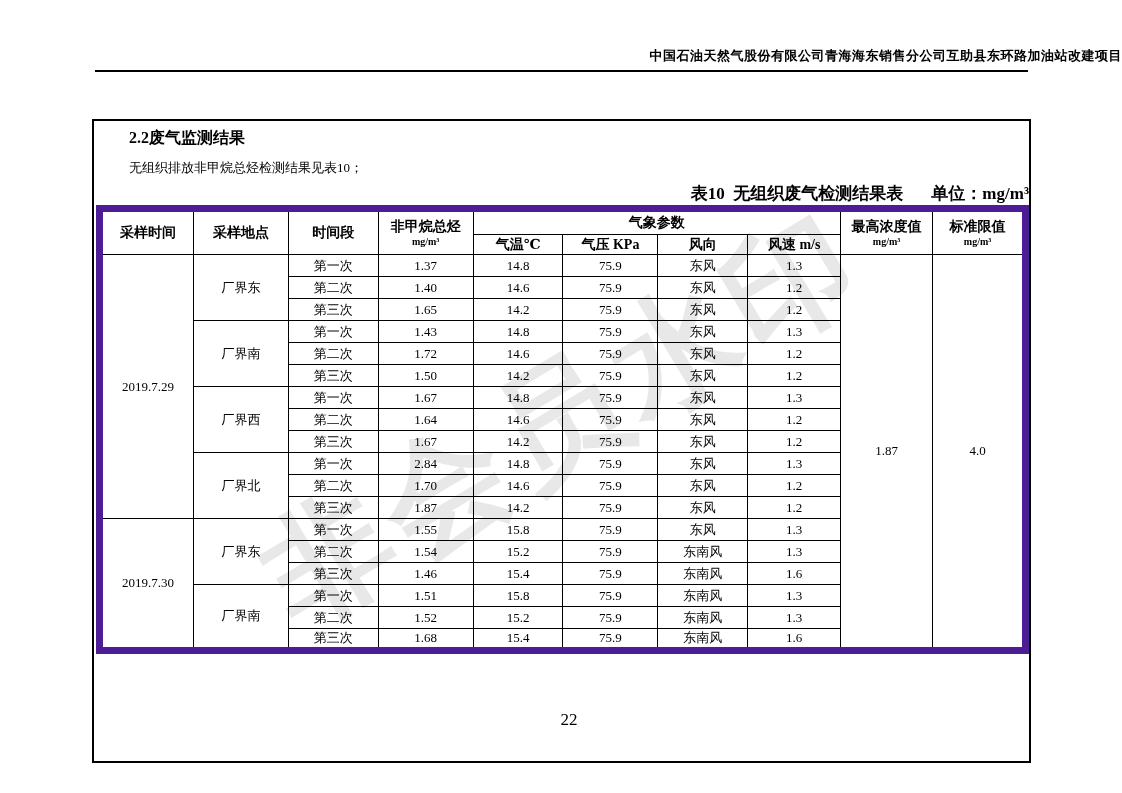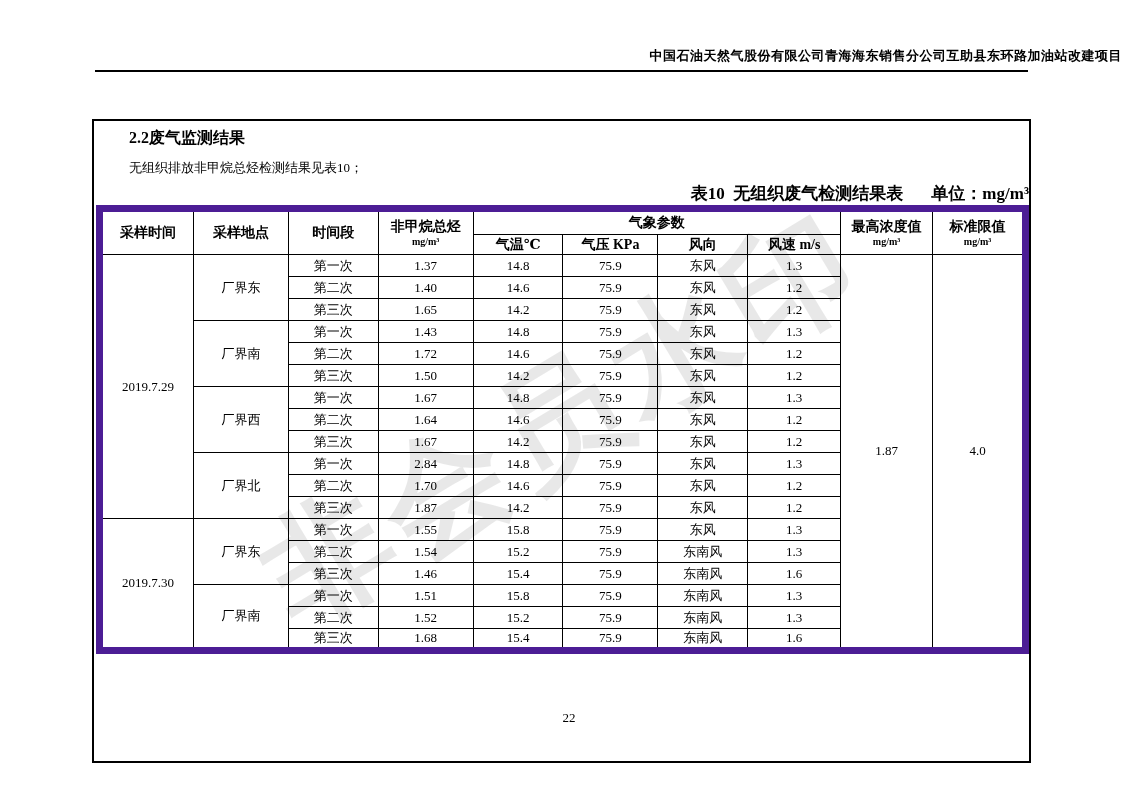--- a/index.html
+++ b/index.html
@@ -53,21 +53,21 @@
   }
   .monitor-table th { font-size:14px; font-weight:bold; }
   .monitor-table td { font-size:13px; font-weight:normal; }
   .monitor-table thead tr.h1 { height:26px; }
   .monitor-table thead tr.h2 { height:20px;margin-left:36px; }
   .monitor-table tbody tr { height:22px; }
   .th-unit { font-size:10px; font-weight:bold; line-height:1.1; }
   .th-main { line-height:1.15; }
   .page-number {
     position:absolute; top:710px; left:0; width:100%;
-    text-align:center; font-size:13px;padding-left:16px;
+    text-align:center; font-size:17px;padding-left:16px;
   }
 </style>
 </head>
 <body>
 
 <div class="watermark">非会员水印</div>
 
 <div class="page-header">中国石油天然气股份有限公司青海海东销售分公司互助县东环路加油站改建项目</div>
 <div class="header-rule"></div>
 

